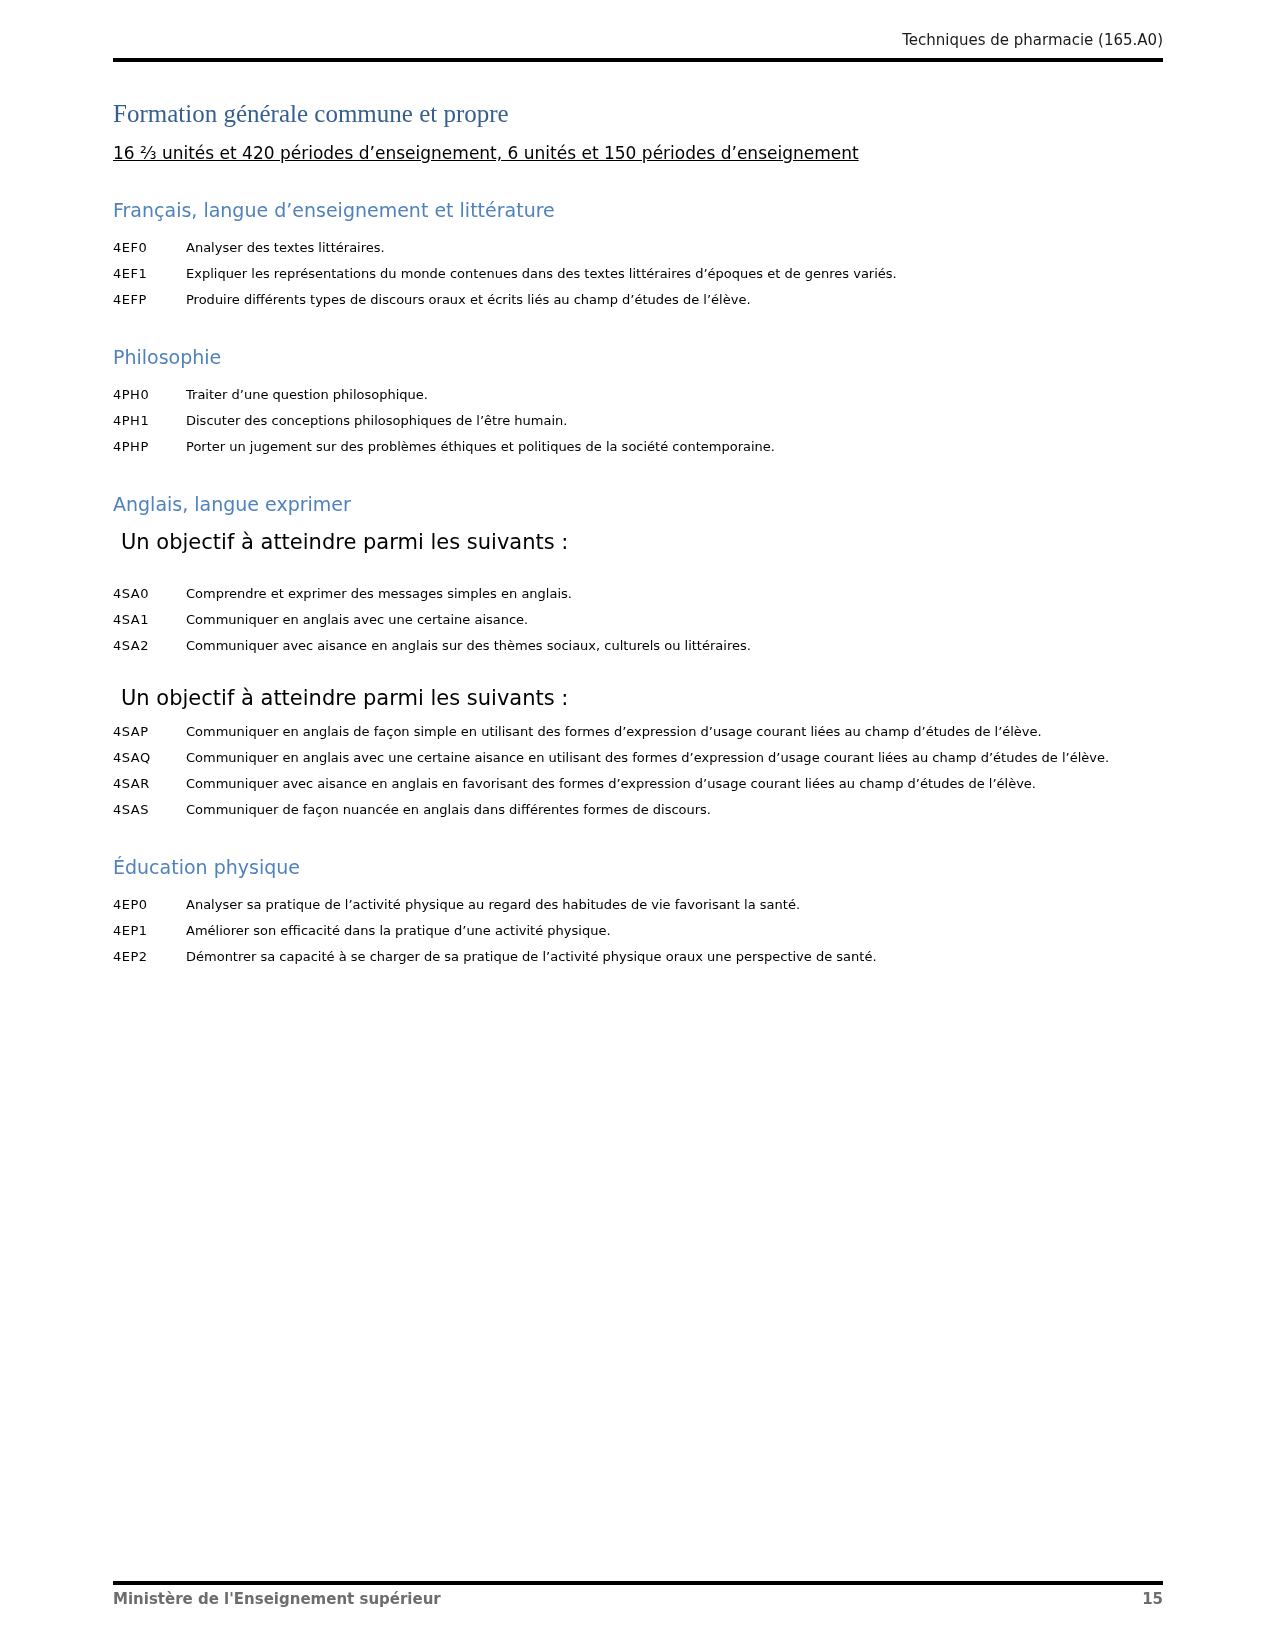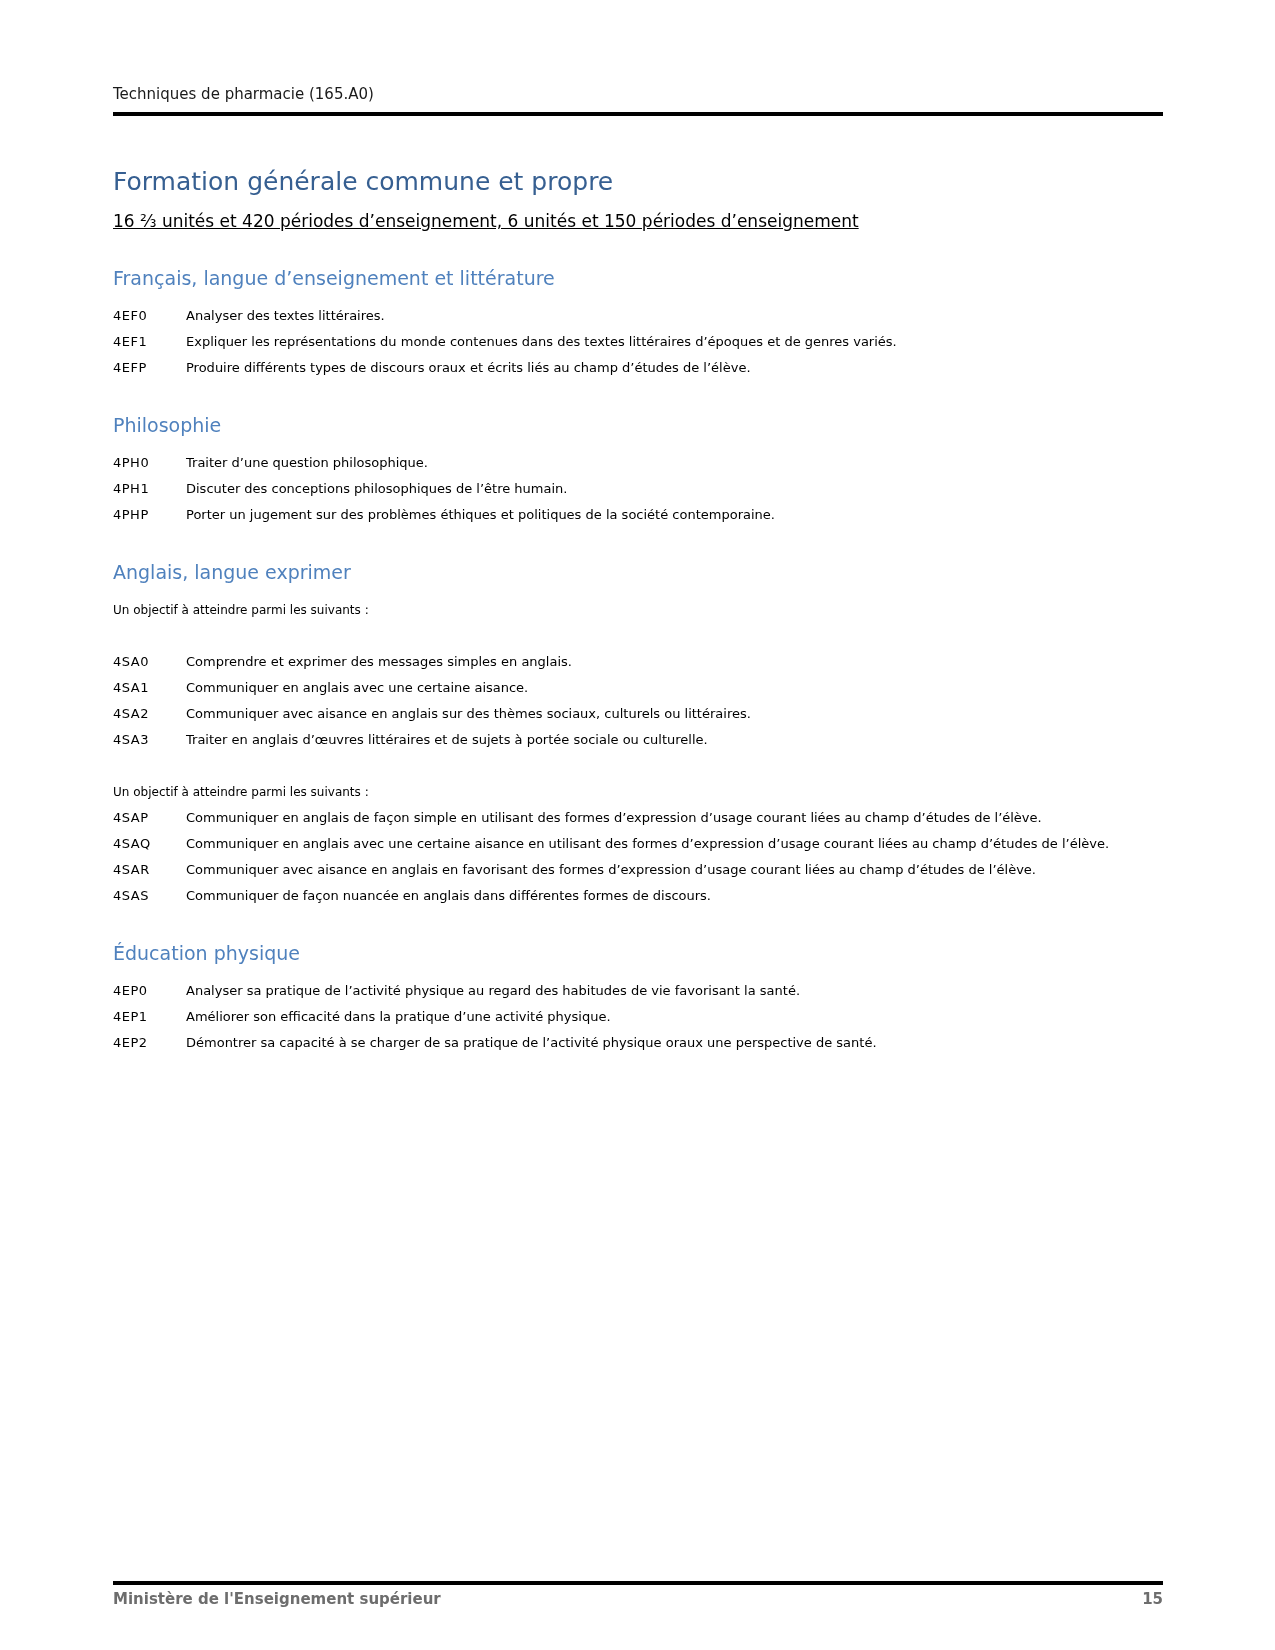--- a/index.html
+++ b/index.html
@@ -16,40 +16,42 @@
     font-family: "DejaVu Sans", "Liberation Sans", sans-serif;
     color: var(--c-body-text, #000000);
     overflow: hidden;
   }
   .margins {
     margin: 0 112px 0 113px;
   }
 
   
   .running-header {
-    padding-top: 84px;
+    padding-top: 30px;
+    text-align: right;
   }
   .running-header .header-text {
     font-size: 15px;
     line-height: 20px;
     color: #1a1a1a;
   }
   .header-rule {
     margin-top: 8px;
     height: 4px;
     background: var(--c-rule, #000000);
   }
 
   
   h1.page-title {
-    margin: 50px 0 0 0;
+    margin: 36px 0 0 0;
     font-size: 25px;
     line-height: 32px;
     font-weight: normal;
     color: var(--c-title, #365F91);
+    font-family: Liberation Serif, serif;
   }
   p.page-subtitle {
     margin: 10px 0 0 0;
     font-size: 17px;
     line-height: 26px;
     color: var(--c-body-text, #000000);
     text-decoration: underline;
   }
 
   
@@ -57,22 +59,22 @@
     margin: 32px 0 13px 0;
     font-size: 19px;
     line-height: 24px;
     font-weight: normal;
     color: var(--c-section-heading, #4F81BD);
   }
   .group + .group {
     margin-top: 26px;
   }
   .group-intro {
-    margin: 0;
-    font-size: 12px;
+    margin: 8px;
+    font-size: 21px;
     line-height: 26px;
   }
   .group-intro.gap-below {
     margin-bottom: 26px;
   }
   .item {
     display: flex;
     font-size: 13px;
     line-height: 26px;
   }
@@ -167,24 +169,20 @@
           <span class="text">Comprendre et exprimer des messages simples en anglais.</span>
         </div>
         <div class="item">
           <span class="code">4SA1</span>
           <span class="text">Communiquer en anglais avec une certaine aisance.</span>
         </div>
         <div class="item">
           <span class="code">4SA2</span>
           <span class="text">Communiquer avec aisance en anglais sur des thèmes sociaux, culturels ou littéraires.</span>
         </div>
-        <div class="item">
-          <span class="code">4SA3</span>
-          <span class="text">Traiter en anglais d’œuvres littéraires et de sujets à portée sociale ou culturelle.</span>
-        </div>
       </div>
 
       <div class="group">
         <p class="group-intro">Un objectif à atteindre parmi les suivants :</p>
         <div class="item">
           <span class="code">4SAP</span>
           <span class="text">Communiquer en anglais de façon simple en utilisant des formes d’expression d’usage courant liées au champ d’études de l’élève.</span>
         </div>
         <div class="item">
           <span class="code">4SAQ</span>

